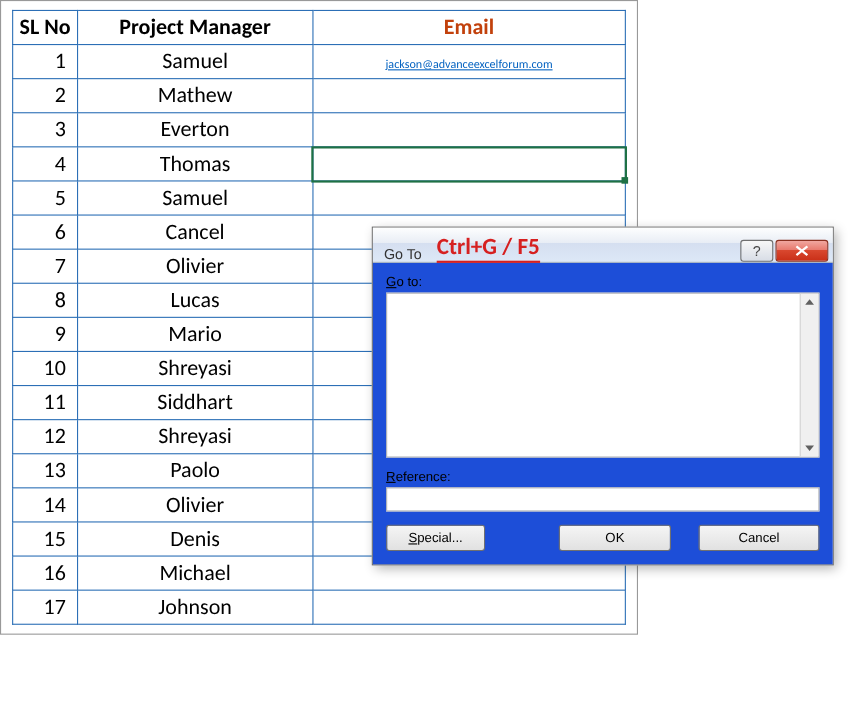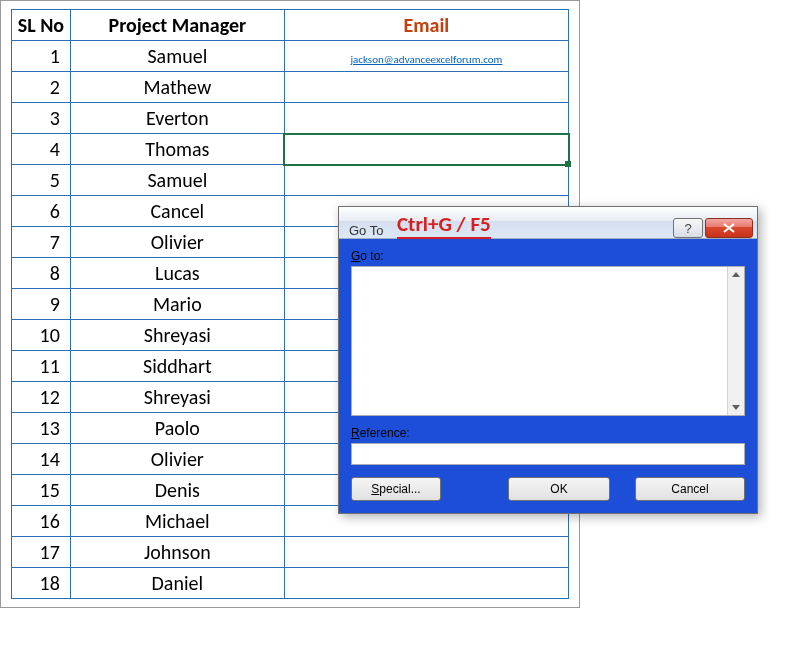--- a/index.html
+++ b/index.html
@@ -314,25 +314,20 @@
           <td class="email-cell"></td>
         </tr>
         <tr>
           <td class="sl-cell">16</td>
           <td>Michael</td>
           <td class="email-cell"></td>
         </tr>
         <tr>
           <td class="sl-cell">17</td>
           <td>Johnson</td>
-          <td class="email-cell"></td>
-        </tr>
-        <tr>
-          <td class="sl-cell">18</td>
-          <td>Daniel</td>
           <td class="email-cell"></td>
         </tr>
       </tbody>
   </table>
 </div>
 
 <div class="dialog">
   <div class="titlebar">
     <span class="titlebar-title">Go To</span>
     <span class="titlebar-annotation">Ctrl+G / F5</span>

